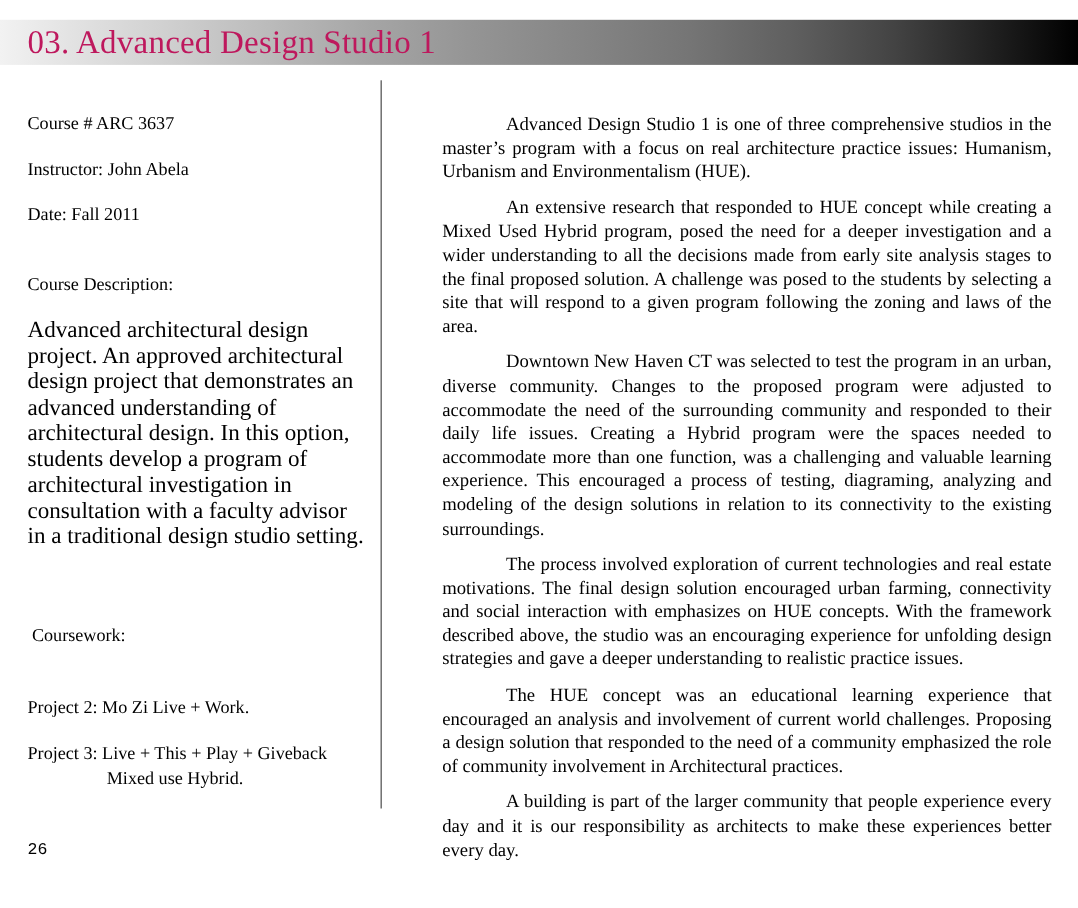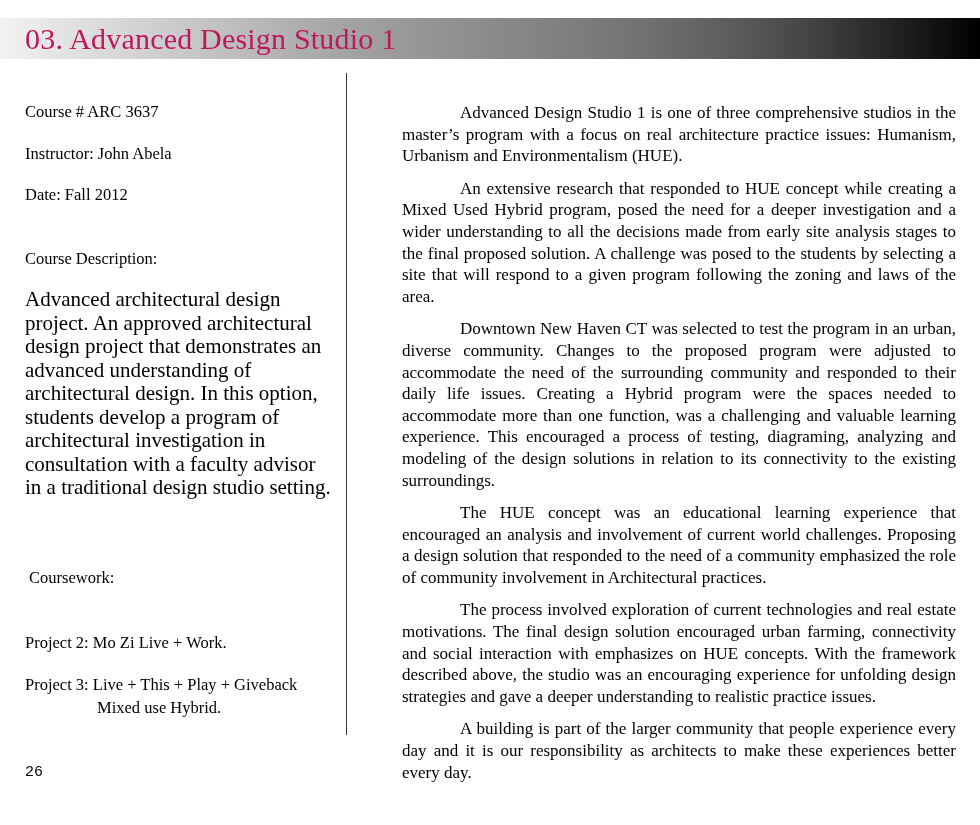--- a/index.html
+++ b/index.html
@@ -125,38 +125,38 @@
 <body>
 
 <div class="header-band"></div>
 <div class="header-title">03. Advanced Design Studio 1</div>
 
 <div class="divider"></div>
 
 <div class="left-col">
   <p class="meta-line">Course # ARC 3637</p>
   <p class="meta-line">Instructor: John Abela</p>
-  <p class="meta-line">Date: Fall 2012</p>
+  <p class="meta-line">Date: Fall 2011</p>
   <div class="block-gap-md"></div>
   <p class="meta-line">Course Description:</p>
   <p class="desc-para">Advanced architectural design project. An approved architectural design project that demonstrates an advanced understanding of architectural design. In this option, students develop a program of architectural investigation in consultation with a faculty advisor in a traditional design studio setting.</p>
   <div class="block-gap-lg"></div>
   <p class="coursework-head">Coursework:</p>
   <div class="block-gap-sm"></div>
   <div class="block-gap-sm"></div>
   <p class="course-item">Project 2: Mo Zi Live + Work.</p>
   <div class="block-gap-sm"></div>
   <p class="course-item">Project 3: Live + This + Play + Giveback</p>
   <p class="course-item">
       <span class="indent-line">Mixed use Hybrid.</span>
     </p>
 </div>
 
 <div class="right-col">
   <p>Advanced Design Studio 1 is one of three comprehensive studios in the master’s program with a focus on real architecture practice issues: Humanism, Urbanism and Environmentalism (HUE).</p>
   <p>An extensive research that responded to HUE concept while creating a Mixed Used Hybrid program, posed the need for a deeper investigation and a wider understanding to all the decisions made from early site analysis stages to the final proposed solution. A challenge was posed to the students by selecting a site that will respond to a given program following the zoning and laws of the area.</p>
   <p>Downtown New Haven CT was selected to test the program in an urban, diverse community. Changes to the proposed program were adjusted to accommodate the need of the surrounding community and responded to their daily life issues. Creating a Hybrid program were the spaces needed to accommodate more than one function, was a challenging and valuable learning experience. This encouraged a process of testing, diagraming, analyzing and modeling of the design solutions in relation to its connectivity to the existing surroundings.</p>
+  <p>The process involved exploration of current technologies and real estate motivations. The final design solution encouraged urban farming, connectivity and social interaction with emphasizes on HUE concepts.  With the framework described above, the studio was an encouraging experience for unfolding design strategies and gave a deeper understanding to realistic practice issues.</p>
   <p>The HUE concept was an educational learning experience that encouraged an analysis and involvement of current world challenges. Proposing a design solution that responded to the need of a community emphasized the role of community involvement in Architectural practices.</p>
-  <p>The process involved exploration of current technologies and real estate motivations. The final design solution encouraged urban farming, connectivity and social interaction with emphasizes on HUE concepts.  With the framework described above, the studio was an encouraging experience for unfolding design strategies and gave a deeper understanding to realistic practice issues.</p>
   <p>A building is part of the larger community that people experience every day and it is our responsibility as architects to make these experiences better every day.</p>
 </div>
 
 <div class="page-number">26</div>
 
 </body></html>

